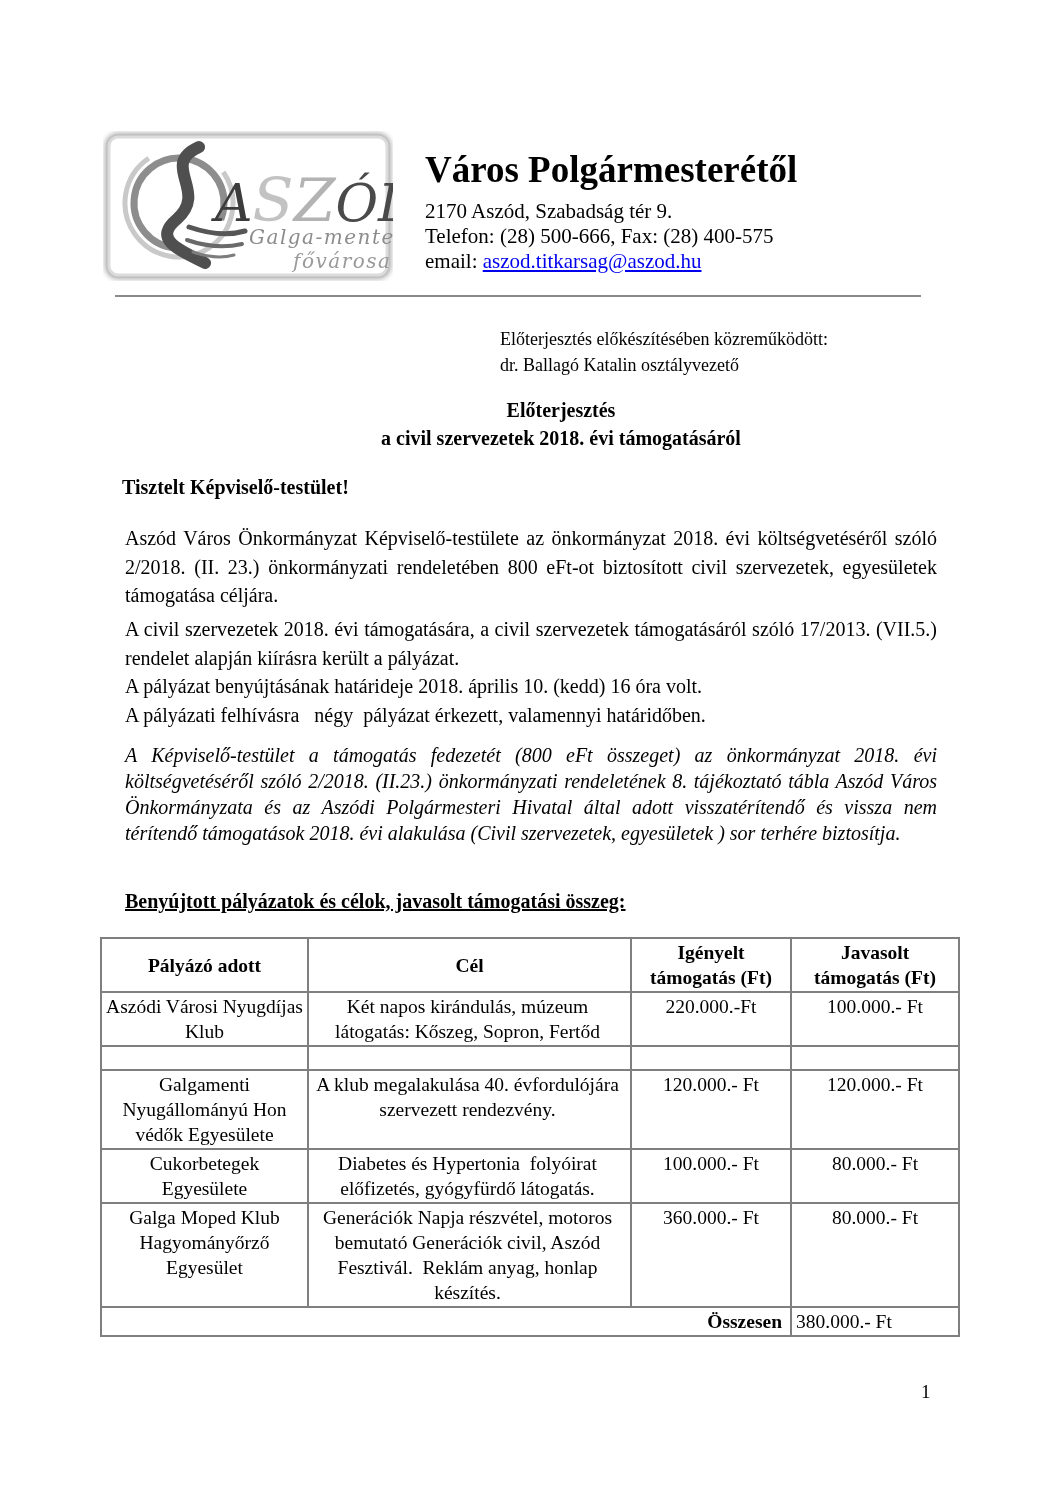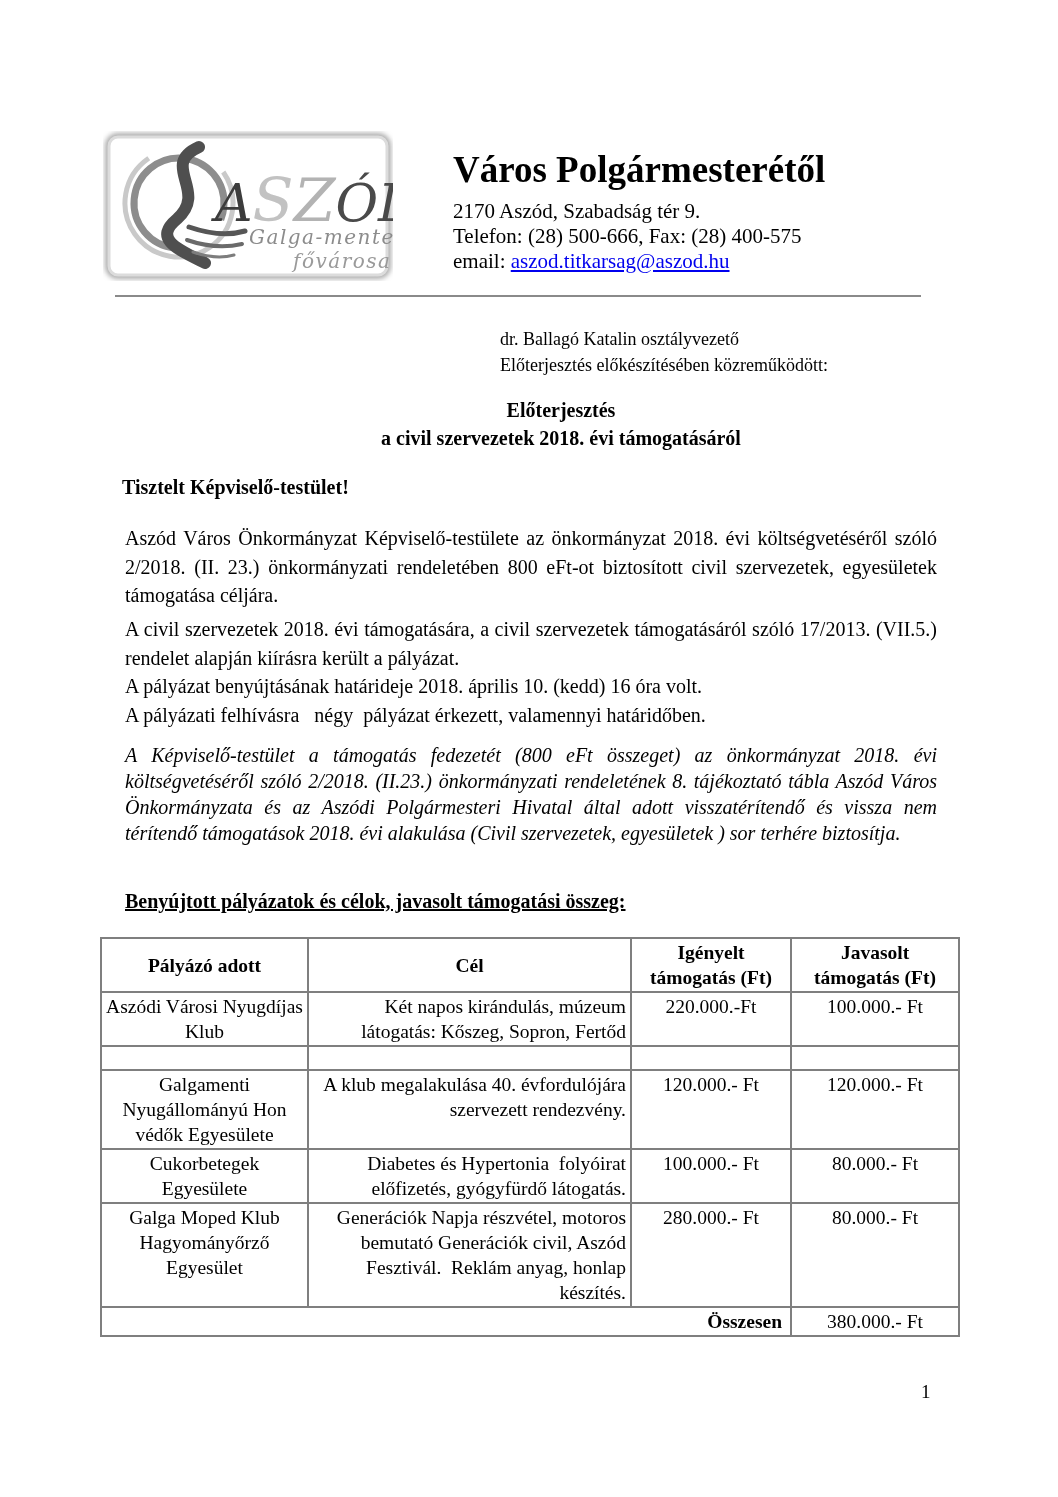--- a/index.html
+++ b/index.html
@@ -4,21 +4,21 @@
 <style>
   html,body { margin:0; padding:0; background:#fff; }
   .page {
     position:relative; width:1058px; height:1497px; background:#ffffff;
     font-family:"Liberation Serif", serif; color:#000; overflow:hidden;
   }
 
   
   .header-block { position:absolute; top:131px; left:103px; display:flex; }
   .logo-wrap { width:290px; height:150px; }
-  .header-text { margin-left:60px; padding-top:20px; }
+  .header-text { margin-left:32px; padding-top:20px; }
   .header-title { font-size:37px; font-weight:bold; line-height:1.05; letter-spacing:0px; }
   .addr { font-size:21px; line-height:25px; }
   .addr-first { margin-top:9px; }
   .email-link { color:#0000EE; text-decoration:underline; cursor:pointer; }
 
   .separator { position:absolute; top:295px; left:115px; width:806px; border-top:2px solid #8a8a8a; }
 
   .contributors { position:absolute; top:327px; left:500px; font-size:18px; line-height:25.5px; }
 
   .doc-title { position:absolute; top:396px; left:0; width:1122px; text-align:center;
@@ -40,31 +40,31 @@
   .grant-table { position:absolute; top:937px; left:100px; width:858px;
                  border-collapse:collapse; table-layout:fixed; font-size:19.5px; line-height:25px; }
   .grant-table col.c1 { width:207px; }
   .grant-table col.c2 { width:323px; }
   .grant-table col.c3 { width:160px; }
   .grant-table col.c4 { width:168px; }
   .grant-table th, .grant-table td { border:2px solid #7f7f7f; padding:1px 4px; }
   .grant-table th { font-weight:bold; text-align:center; vertical-align:middle; }
   .grant-table td { vertical-align:top; }
   td.cell-name { text-align:center; }
-  td.cell-goal { text-align:right; padding-left:0; white-space:pre-wrap; }
+  td.cell-goal { text-align:center; padding-left:0; white-space:pre-wrap; }
   td.cell-amount { text-align:center; }
   tr.row-header { height:53px; }
   tr.row-1 { height:50px; }
   tr.row-empty { height:24px; }
   tr.row-2 { height:76px; }
   tr.row-3 { height:49px; }
   tr.row-4 { height:101px; }
   tr.row-total { height:26px; }
   td.total-label { text-align:right; font-weight:bold; padding-right:8px; vertical-align:middle; }
-  td.total-value { text-align:center; vertical-align:middle; }
+  td.total-value { text-align:left; vertical-align:middle; }
 
   .page-number { position:absolute; top:1381px; left:921px; font-size:19px; }
 </style>
 </head>
 <body>
 
 <div class="page">
 
   <div class="header-block">
     <div class="logo-wrap">
@@ -97,22 +97,22 @@
       <div class="header-title">Város Polgármesterétől</div>
       <div class="addr addr-first">2170 Aszód, Szabadság tér 9.</div>
       <div class="addr">Telefon: (28) 500-666, Fax: (28) 400-575</div>
       <div class="addr"><span>email: </span><a class="email-link">aszod.titkarsag@aszod.hu</a></div>
     </div>
   </div>
 
   <div class="separator"></div>
 
   <div class="contributors">
+    <div>Előterjesztés előkészítésében közreműködött:</div>
     <div>dr. Ballagó Katalin osztályvezető</div>
-    <div>Előterjesztés előkészítésében közreműködött:</div>
   </div>
 
   <div class="doc-title">
     <div>Előterjesztés</div>
     <div>a civil szervezetek 2018. évi támogatásáról</div>
   </div>
 
   <div class="salutation">Tisztelt Képviselő-testület!</div>
 
   <div class="bodytext just p1">Aszód Város Önkormányzat Képviselő-testülete az önkormányzat 2018. évi költségvetéséről szóló 2/2018. (II. 23.) önkormányzati rendeletében 800 eFt-ot biztosított civil szervezetek, egyesületek támogatása céljára.</div>
@@ -161,21 +161,21 @@
     </tr>
     <tr class="row-3">
       <td class="cell-name">Cukorbetegek Egyesülete</td>
       <td class="cell-goal">Diabetes és Hypertonia  folyóirat előfizetés, gyógyfürdő látogatás.</td>
       <td class="cell-amount">100.000.- Ft</td>
       <td class="cell-amount">80.000.- Ft</td>
     </tr>
     <tr class="row-4">
       <td class="cell-name">Galga Moped Klub Hagyományőrző Egyesület</td>
       <td class="cell-goal">Generációk Napja részvétel, motoros bemutató Generációk civil, Aszód Fesztivál.  Reklám anyag, honlap készítés.</td>
-      <td class="cell-amount">280.000.- Ft</td>
+      <td class="cell-amount">360.000.- Ft</td>
       <td class="cell-amount">80.000.- Ft</td>
     </tr>
     <tr class="row-total">
       <td class="total-label" colspan="3">Összesen</td>
       <td class="total-value">380.000.- Ft</td>
     </tr>
   </tbody>
     </table>
 
   <div class="page-number">1</div>

